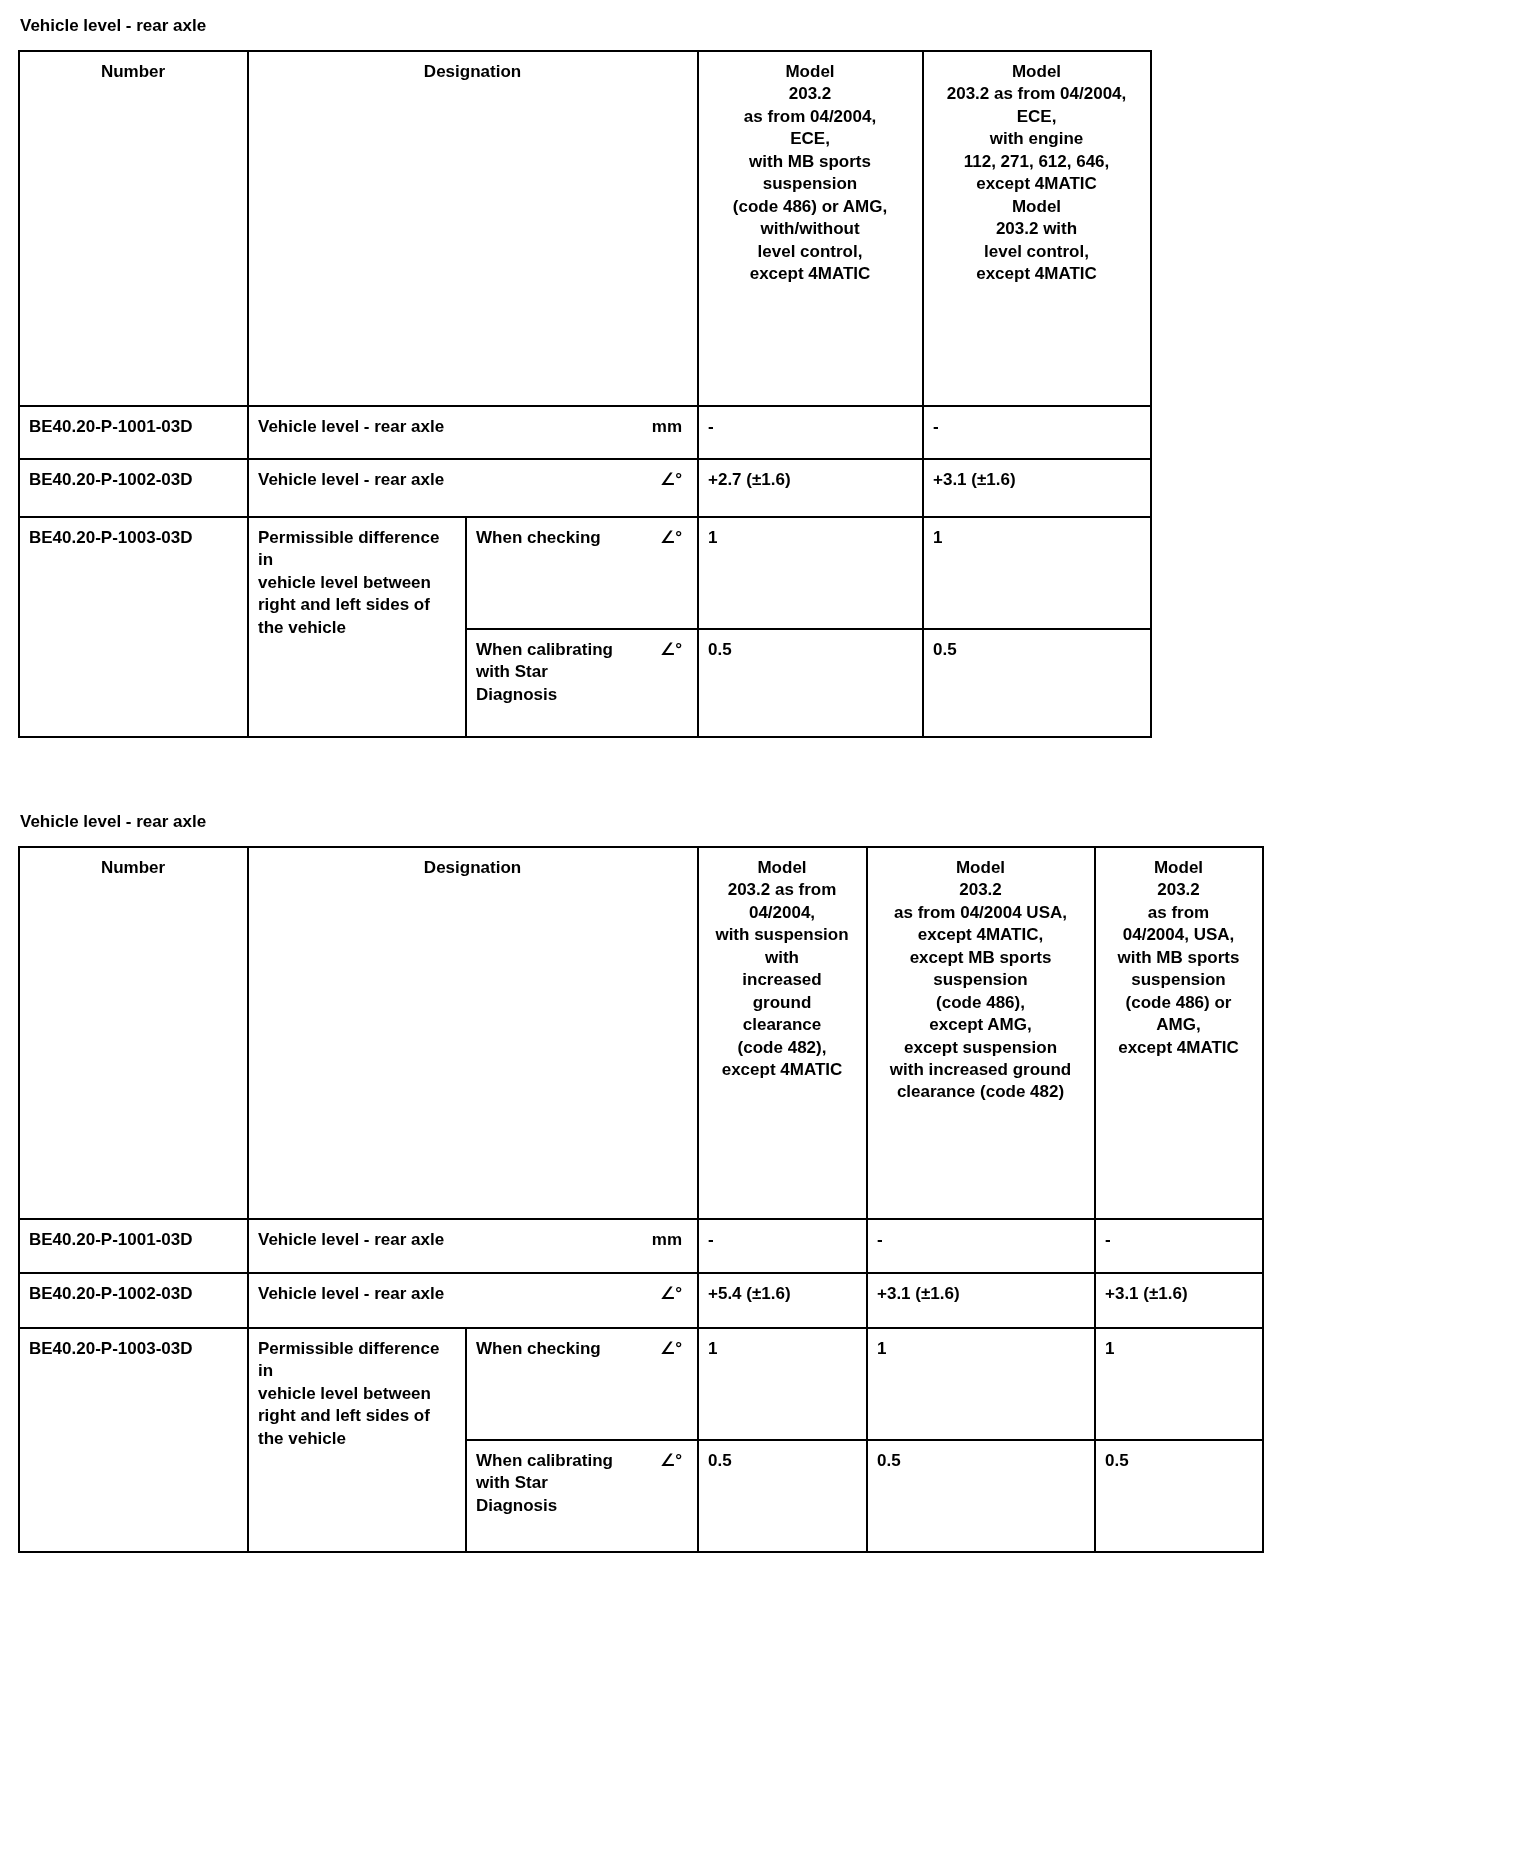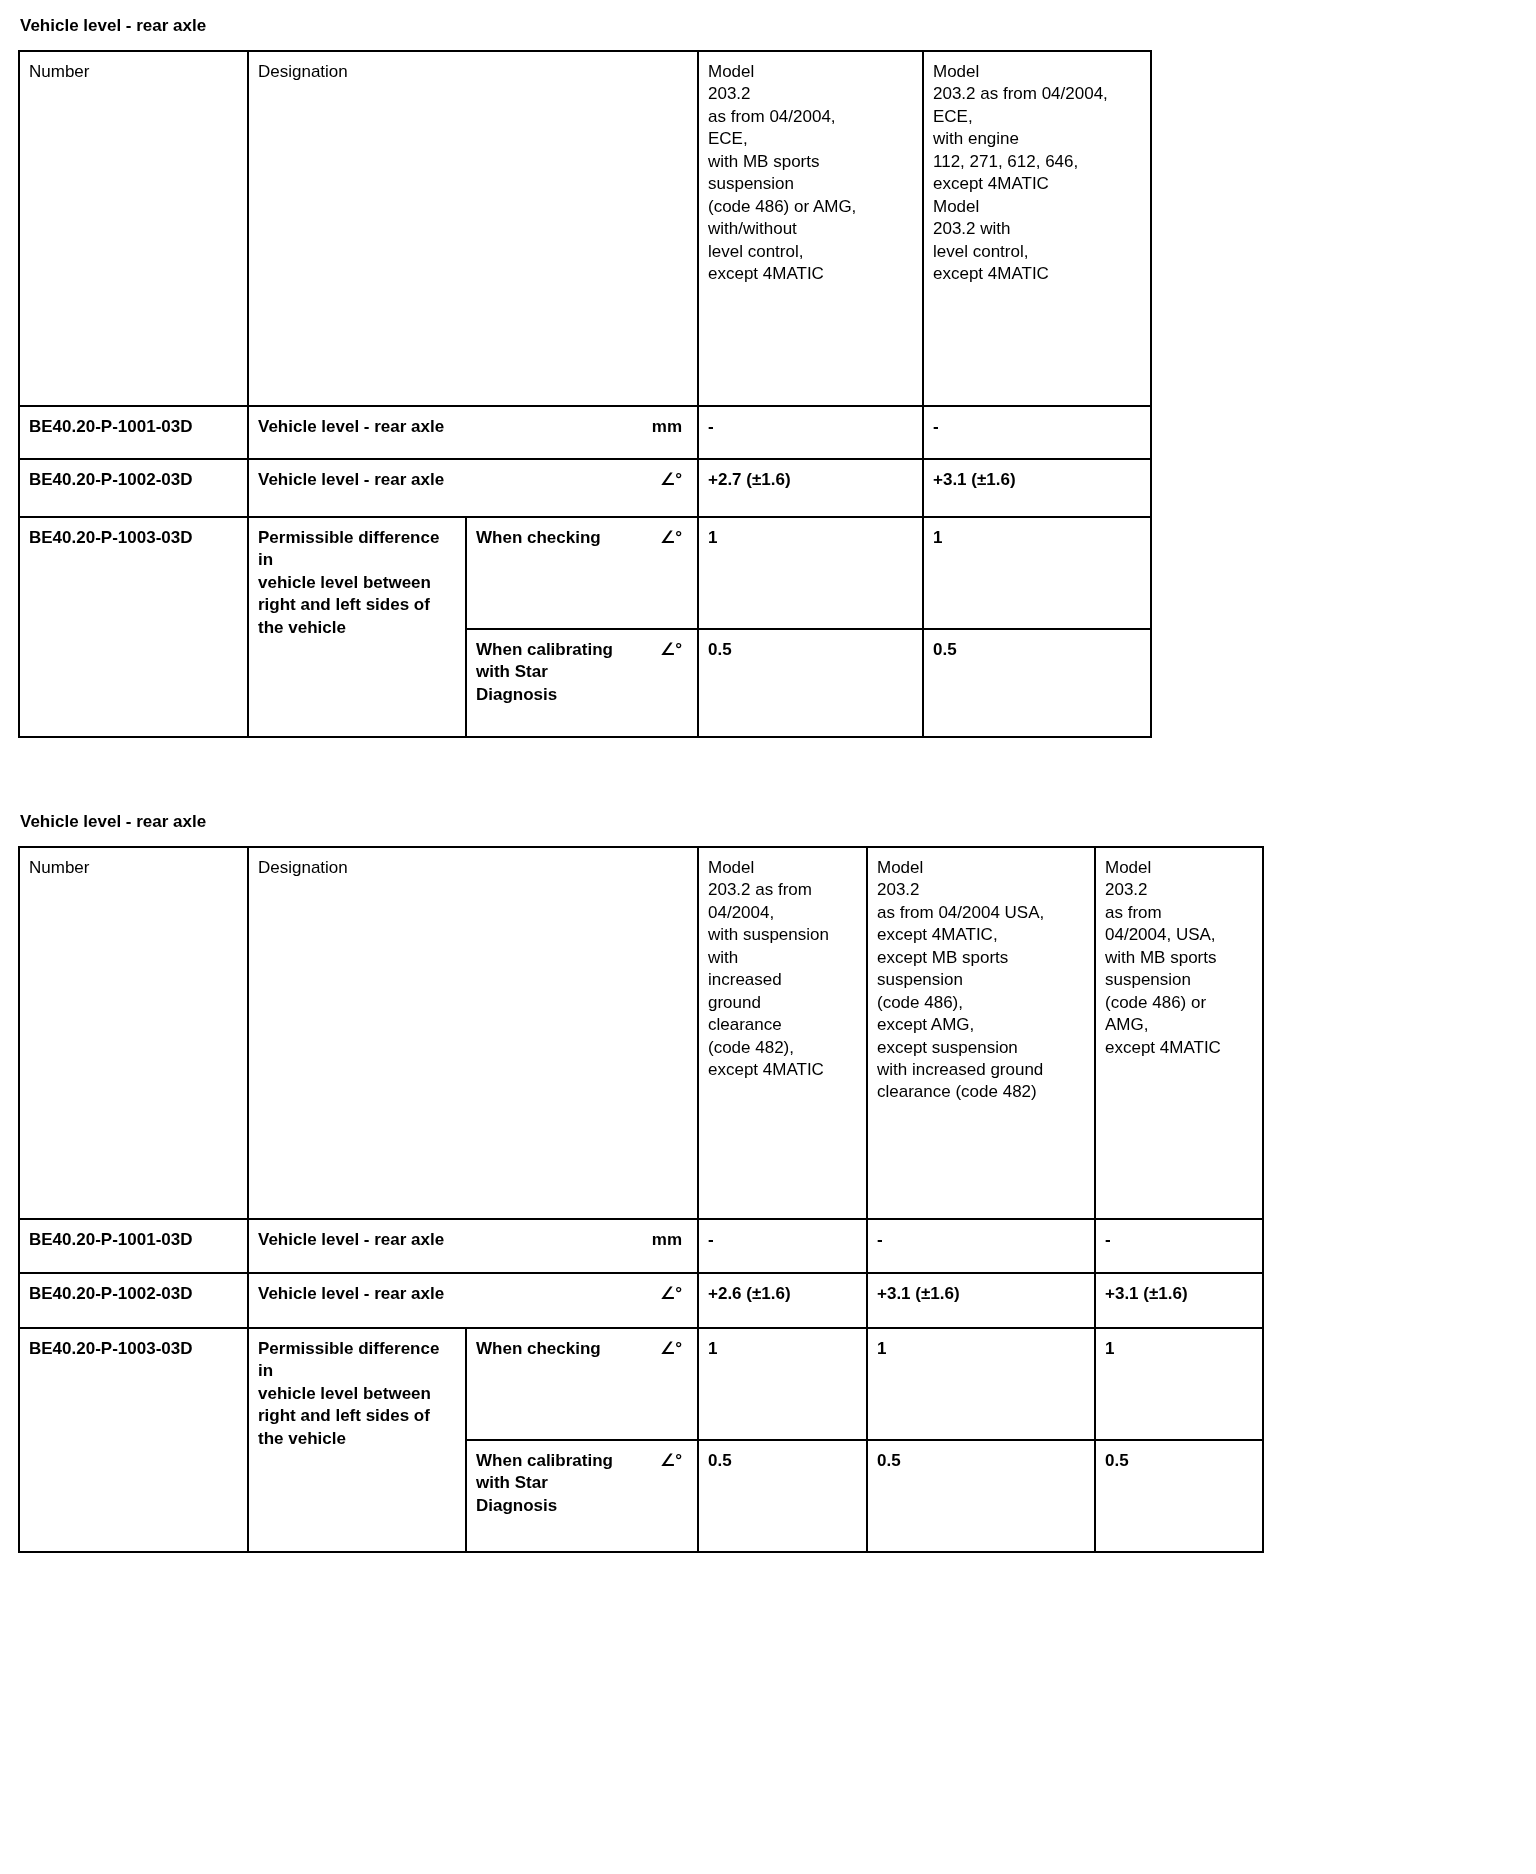--- a/index.html
+++ b/index.html
@@ -27,21 +27,21 @@
   table.t2 { width: 1244px; }
   .spec th, .spec td {
     border: 2px solid #000000;
     vertical-align: top;
     text-align: left;
     padding: 9px 10px 9px 9px;
     font-size: 17px;
     font-weight: bold;
     line-height: 1.32;
   }
-  .spec th { font-weight: normal; }
+  .spec th { font-weight: bold; text-align: center; }
   .pre { white-space: pre-line; }
   .model-hdr { line-height: 1.52; white-space: pre-line; }
   .split {
     display: flex;
     justify-content: space-between;
     align-items: flex-start;
     gap: 8px;
   }
   .unit {
     white-space: nowrap;
@@ -222,21 +222,21 @@
         </tr>
 
         <tr style="height:55px;">
           <td>BE40.20-P-1002-03D</td>
           <td colspan="2">
             <div class="split">
               <span>Vehicle level - rear axle</span>
               <span class="unit">∠°</span>
             </div>
           </td>
-          <td>+2.6 (±1.6)</td>
+          <td>+5.4 (±1.6)</td>
           <td>+3.1 (±1.6)</td>
           <td>+3.1 (±1.6)</td>
         </tr>
 
         <tr style="height:112px;">
           <td rowspan="2">BE40.20-P-1003-03D</td>
           <td rowspan="2" class="pre">Permissible difference in
 vehicle level between
 right and left sides of
 the vehicle</td>

